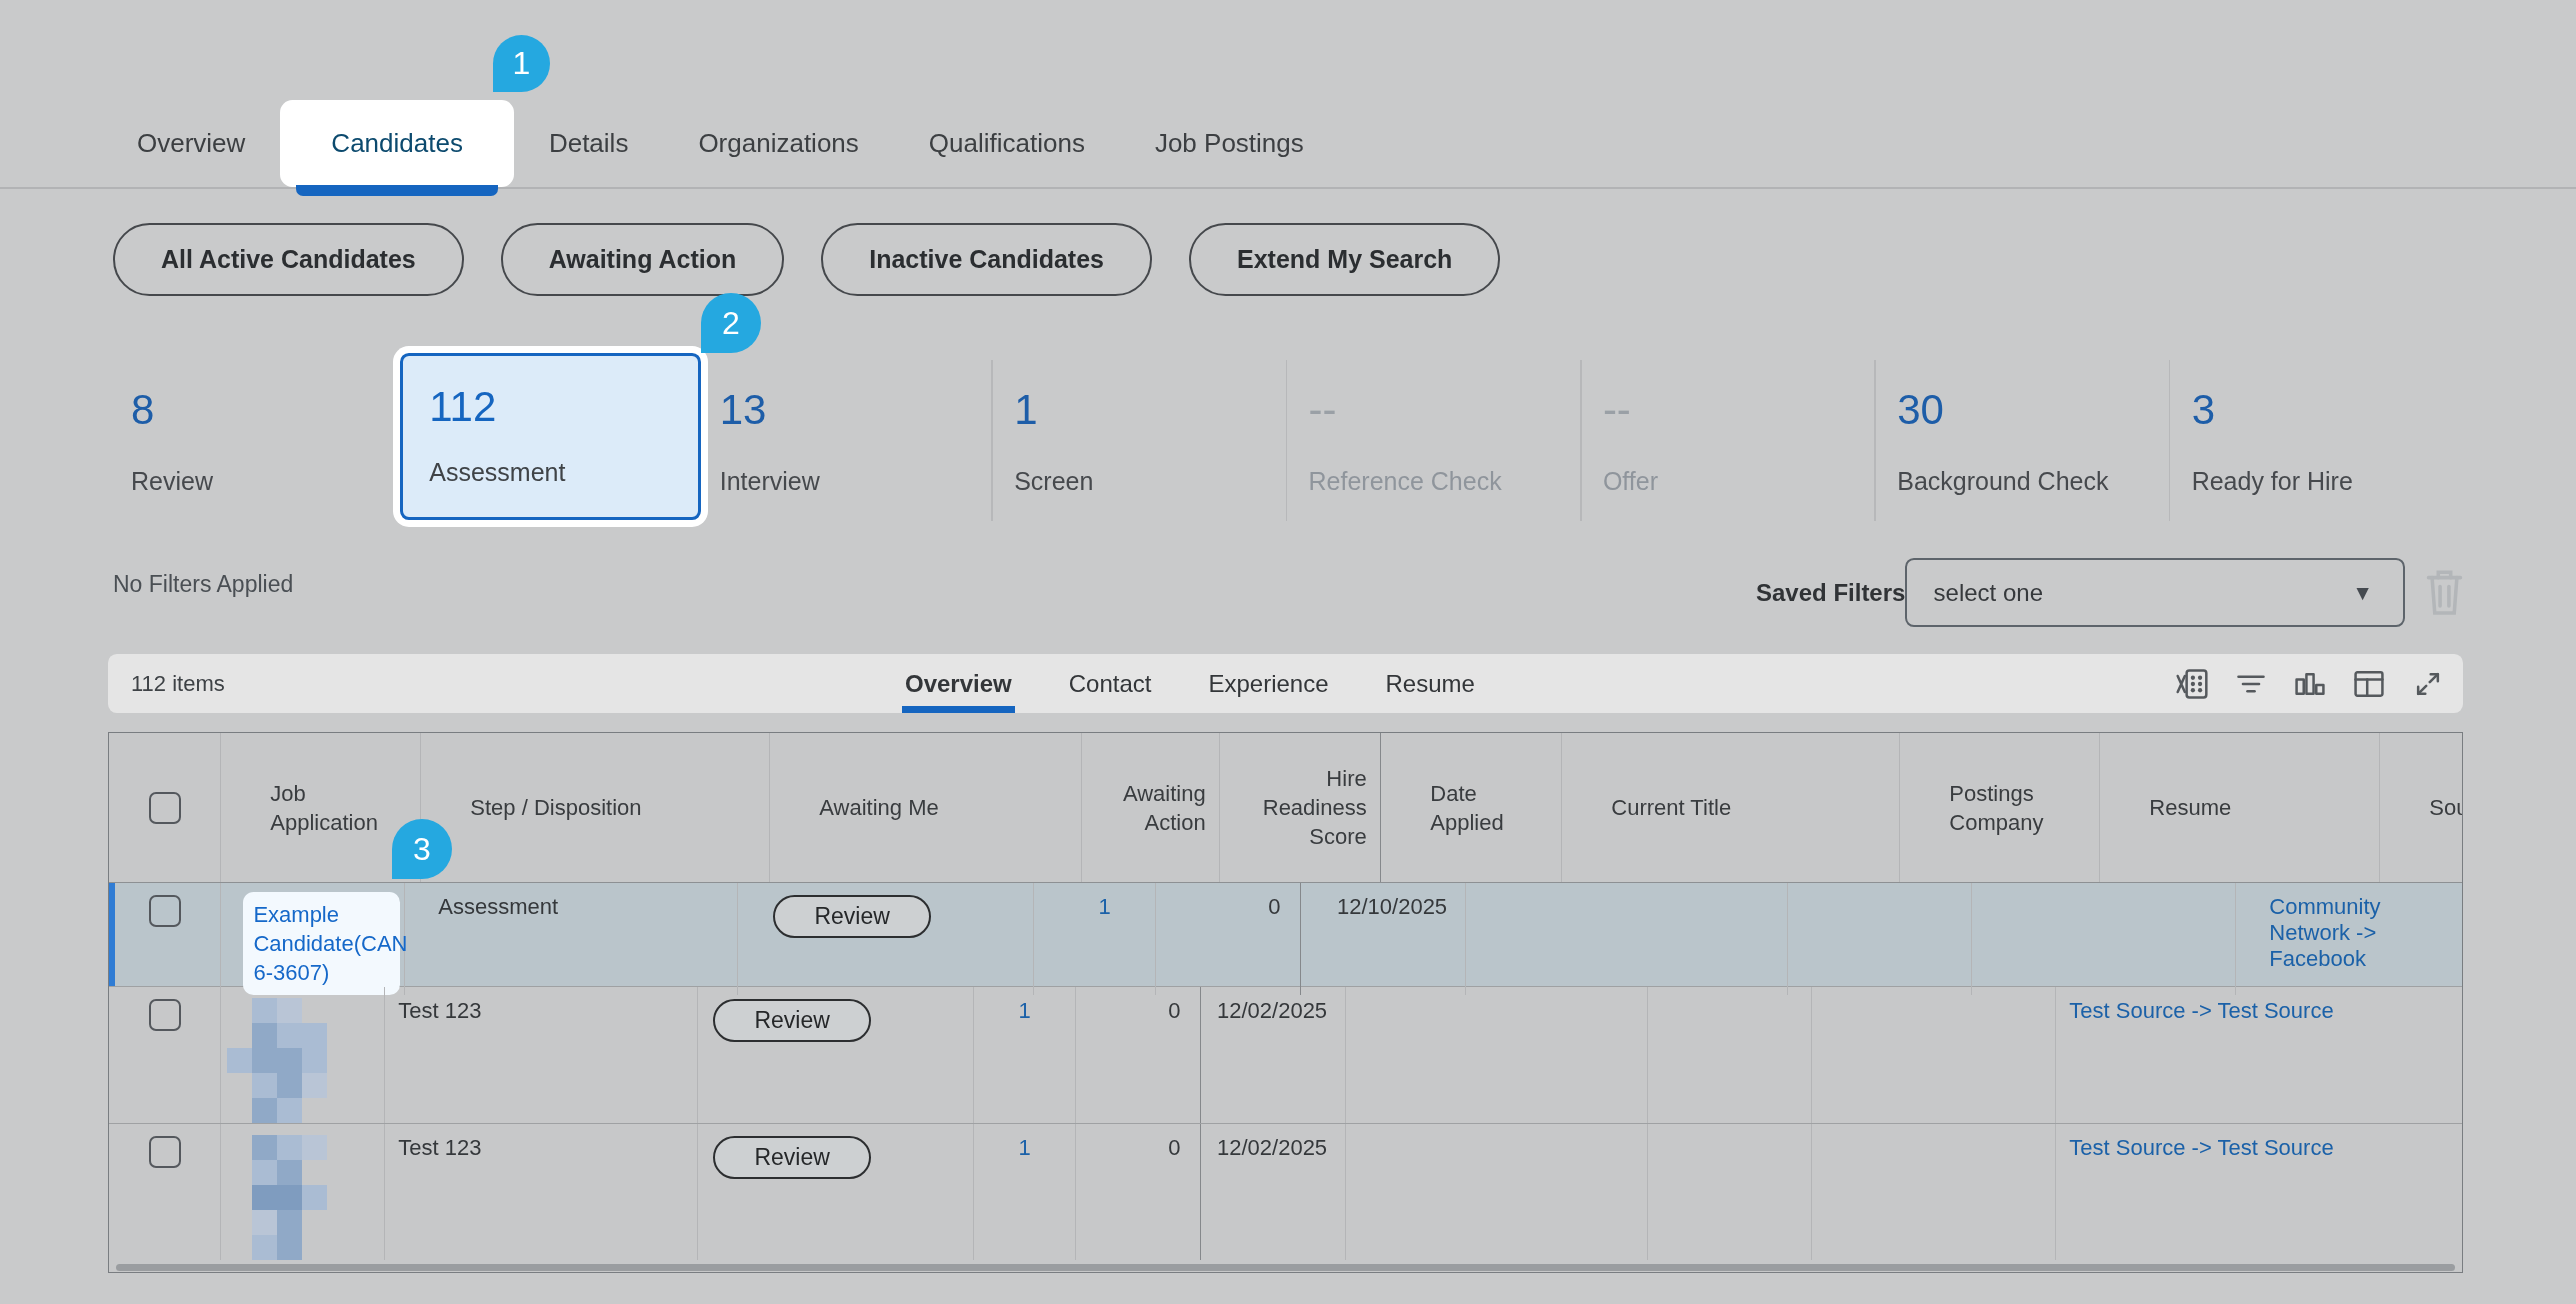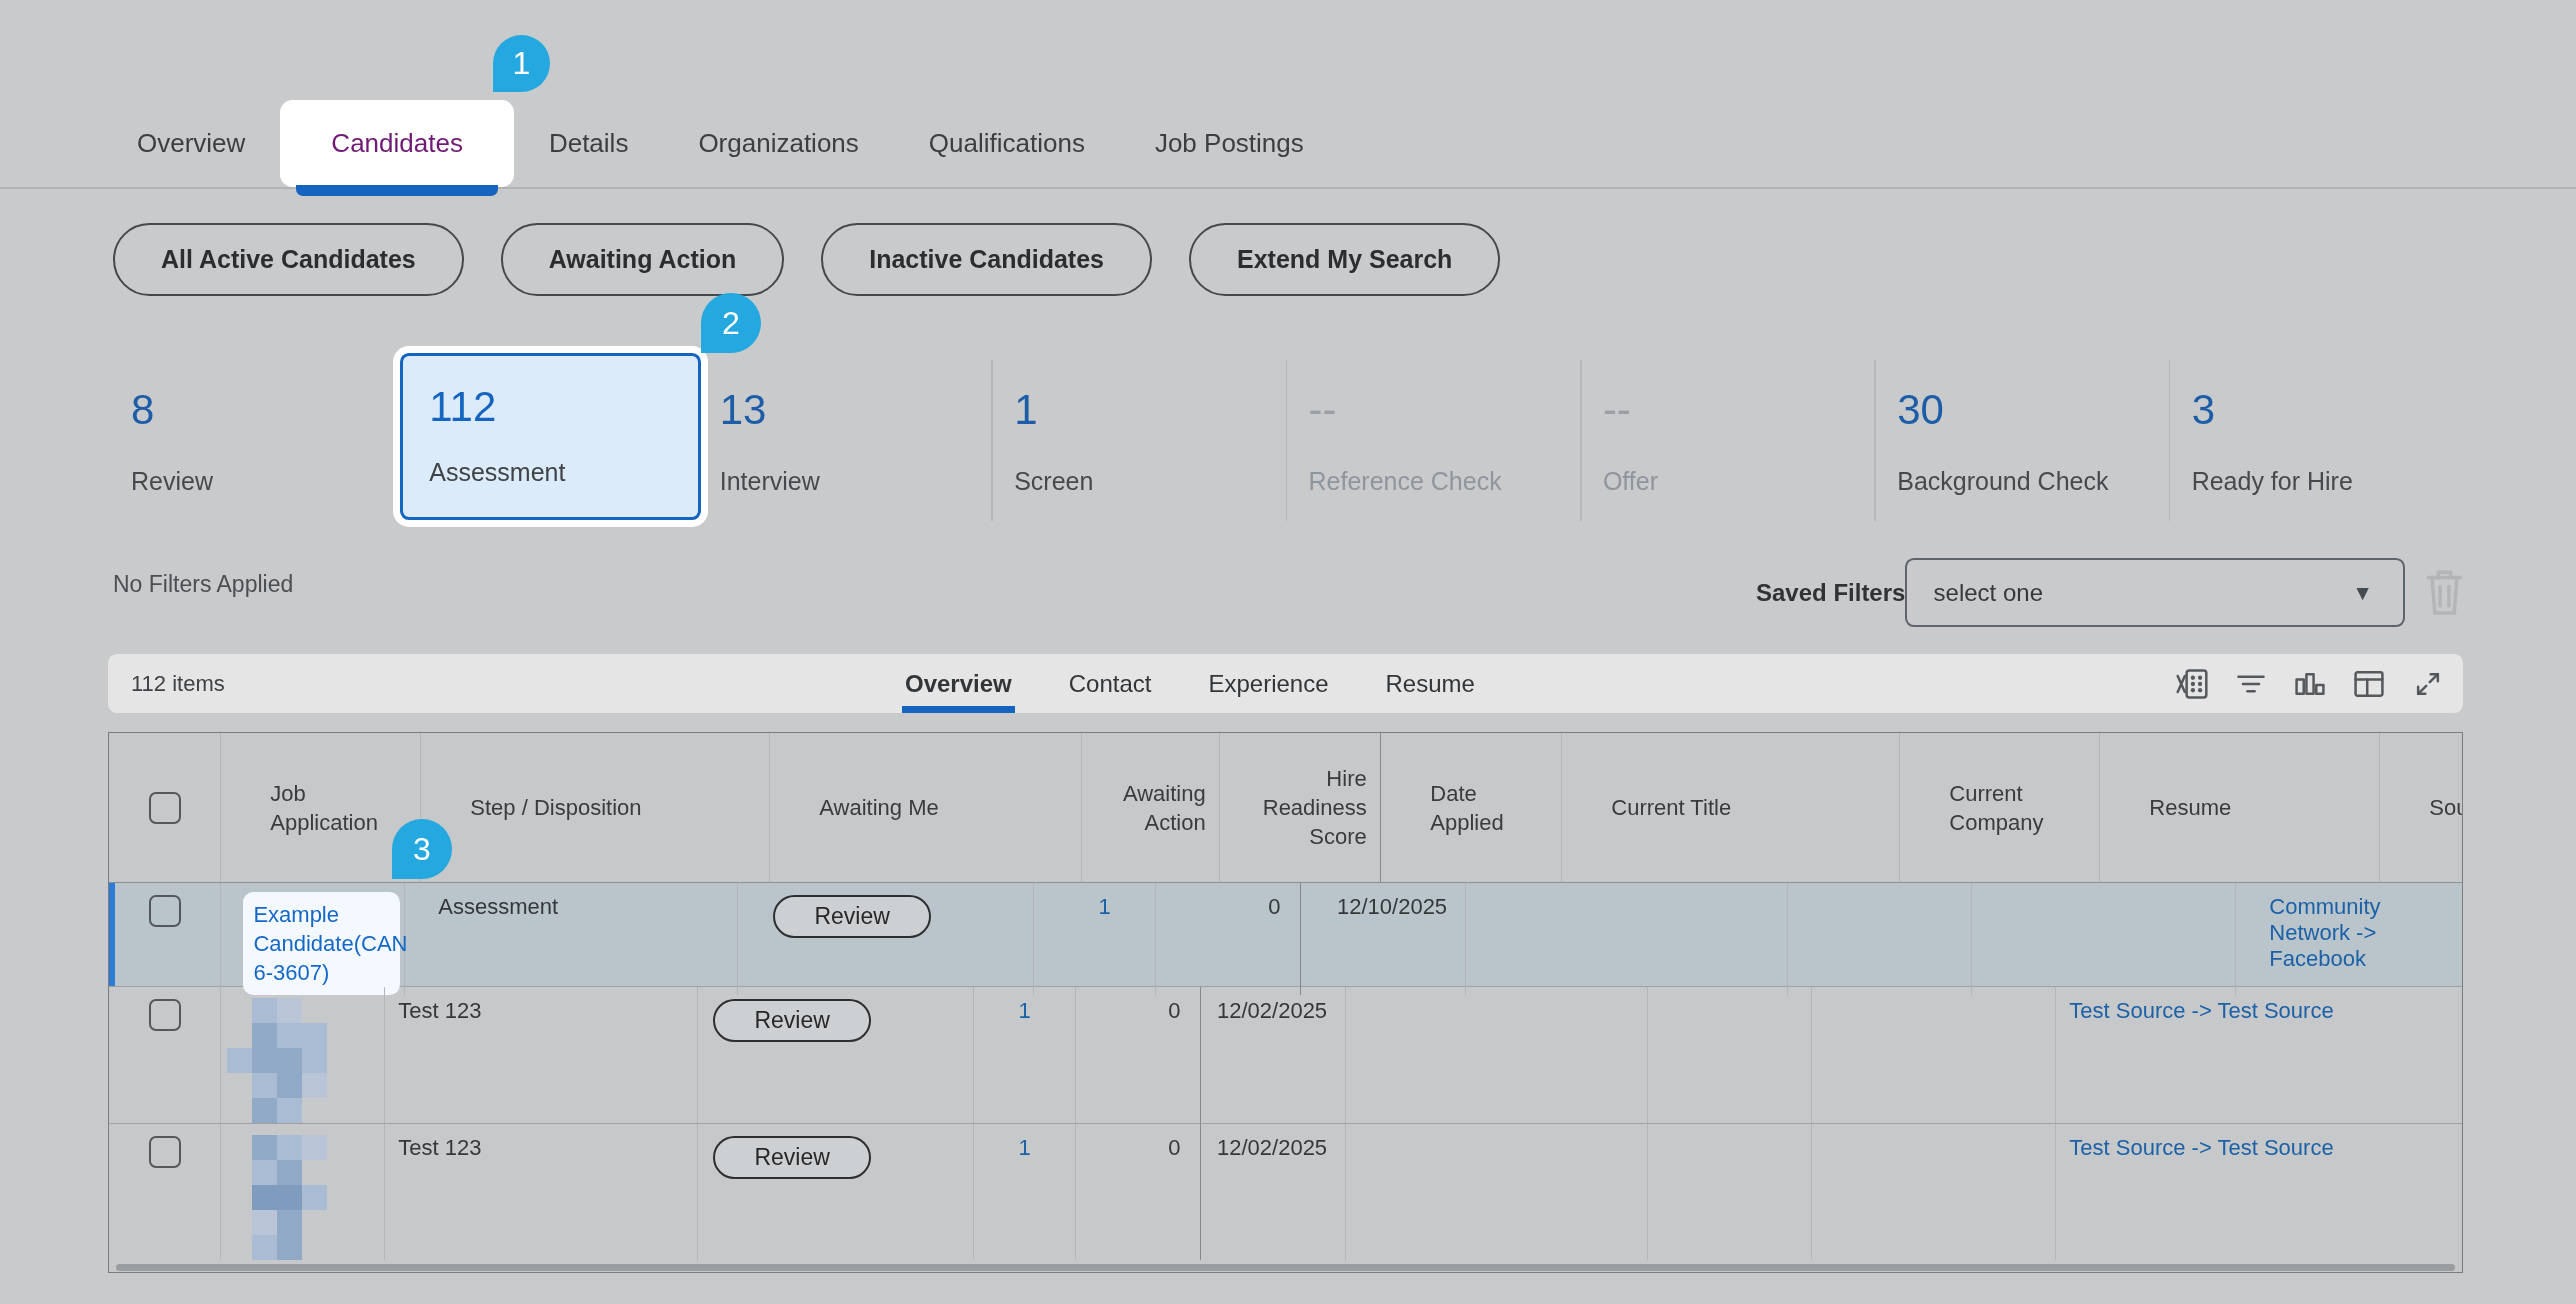--- a/index.html
+++ b/index.html
@@ -7,21 +7,21 @@
   .page {
     position:relative; width:2576px; height:1305px; overflow:hidden;
     background:#c9cacb; font-family:"Liberation Sans", sans-serif; color:#3a3d40;
   }
   
   .navbar-divider { position:absolute; top:187px; left:0; width:2576px; height:1.8px; background:#b2b3b5; }
   .nav-tabs { position:absolute; top:100px; left:108px; height:87px; display:flex; align-items:center; }
   .nav-tab { padding:0 35px; font-size:26px; font-weight:500; color:#3c3f42; height:87px; display:flex; align-items:center; cursor:pointer; }
   .nav-tab:first-child { padding-left:29px; }
   .nav-tab.active {
-    background:#ffffff; color:#701a75; border-radius:12.4px; position:relative; padding:0 51px; z-index:2;
+    background:#ffffff; color:#0c4a6e; border-radius:12.4px; position:relative; padding:0 51px; z-index:2;
   }
   .nav-tab.active::after {
     content:""; position:absolute; left:16px; right:16px; bottom:-8.9px; height:10.6px;
     background:#1565c0; border-radius:0 0 7px 7px; z-index:1;
   }
   
   .callout {
     position:absolute; background:#25a8e0; color:#ffffff; z-index:40;
     display:flex; align-items:center; justify-content:center;
     font-size:32px; font-weight:500; border-radius:50% 50% 50% 0;
@@ -257,21 +257,21 @@
       <div class="cell c-check">
           <div class="checkbox"></div>
         </div>
       <div class="cell">Job Application</div>
       <div class="cell">Step / Disposition</div>
       <div class="cell">Awaiting Me</div>
       <div class="cell right">Awaiting Action</div>
       <div class="cell c-score right">Hire Readiness Score</div>
       <div class="cell">Date Applied</div>
       <div class="cell">Current Title</div>
-      <div class="cell">Current Company</div>
+      <div class="cell">Postings Company</div>
       <div class="cell">Resume</div>
       <div class="cell">Source</div>
     </div>
 
     <div class="grid-row body-row row-1">
       <div class="cell c-check">
           <div class="checkbox"></div>
         </div>
       <div class="cell">
         <div class="candidate-chip">Example Candidate(CAN 6-3607)</div>

